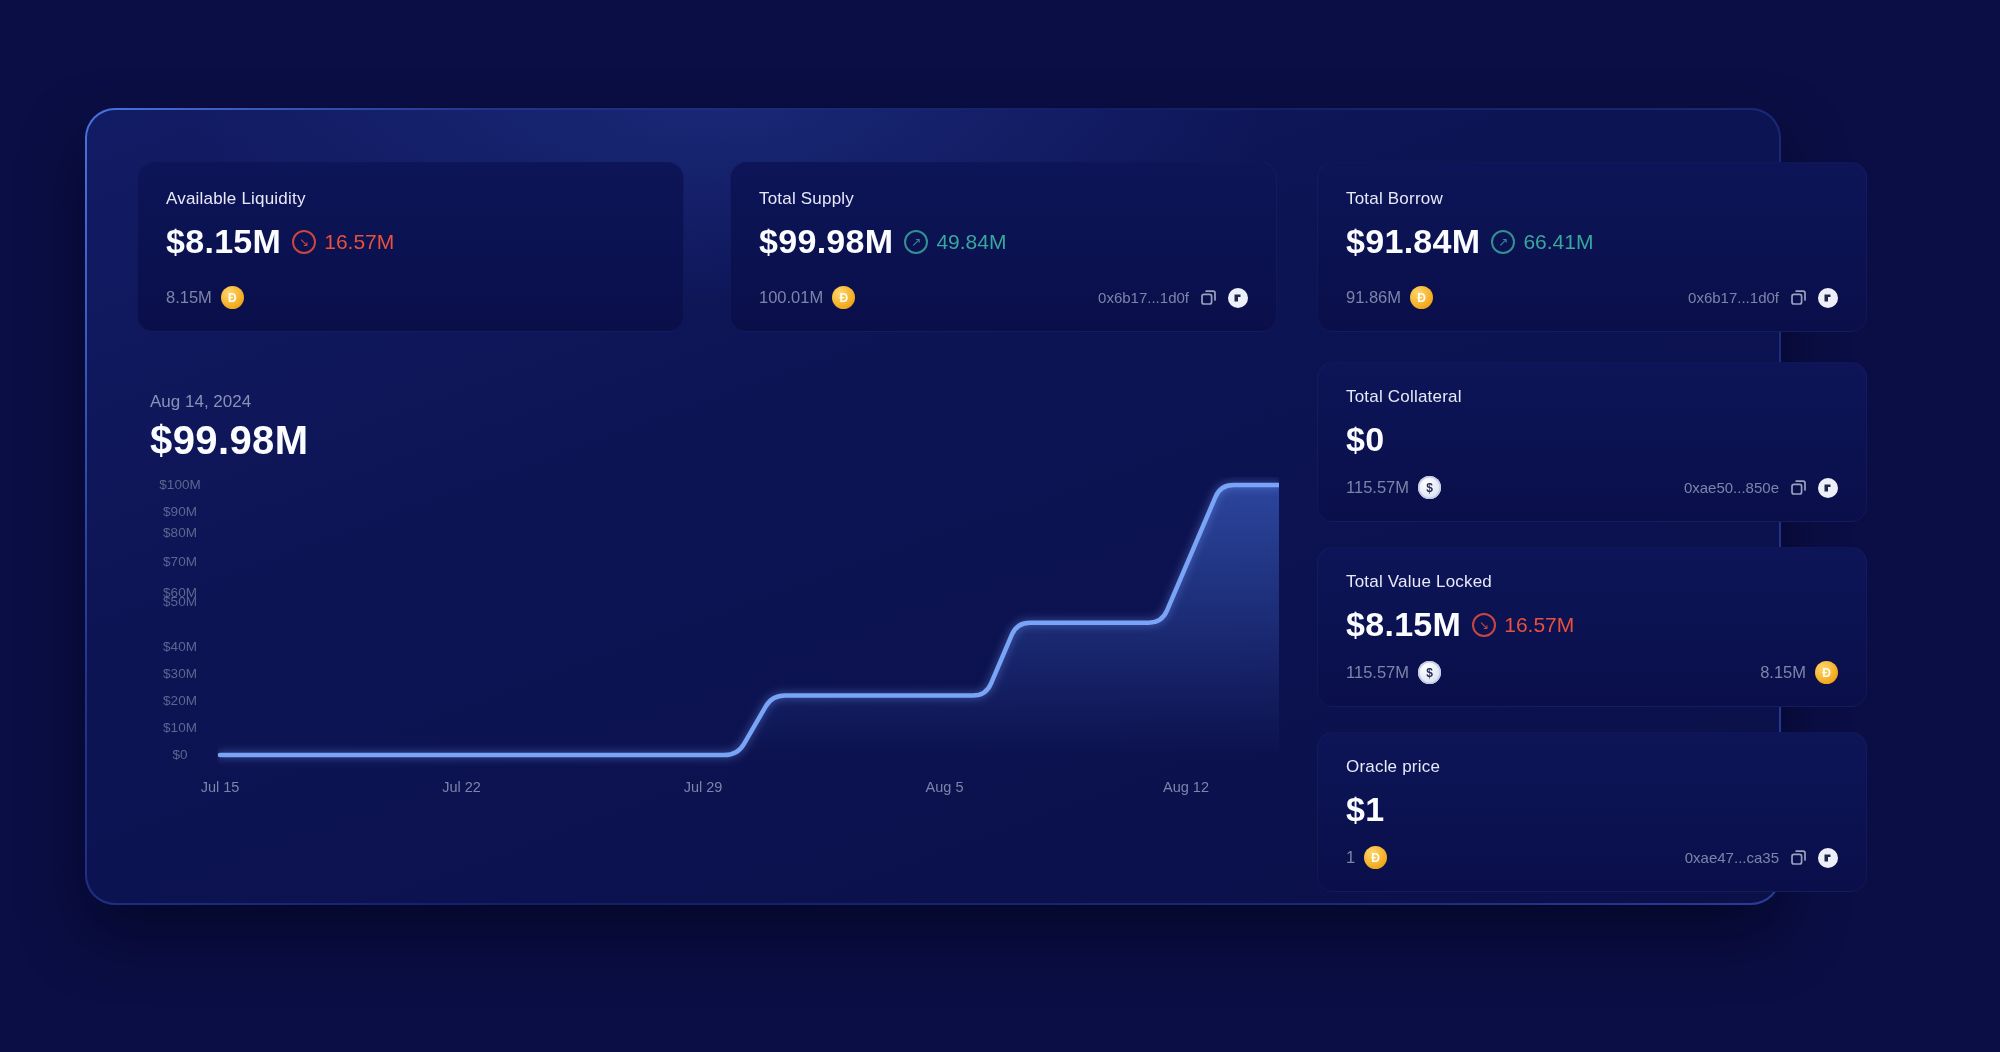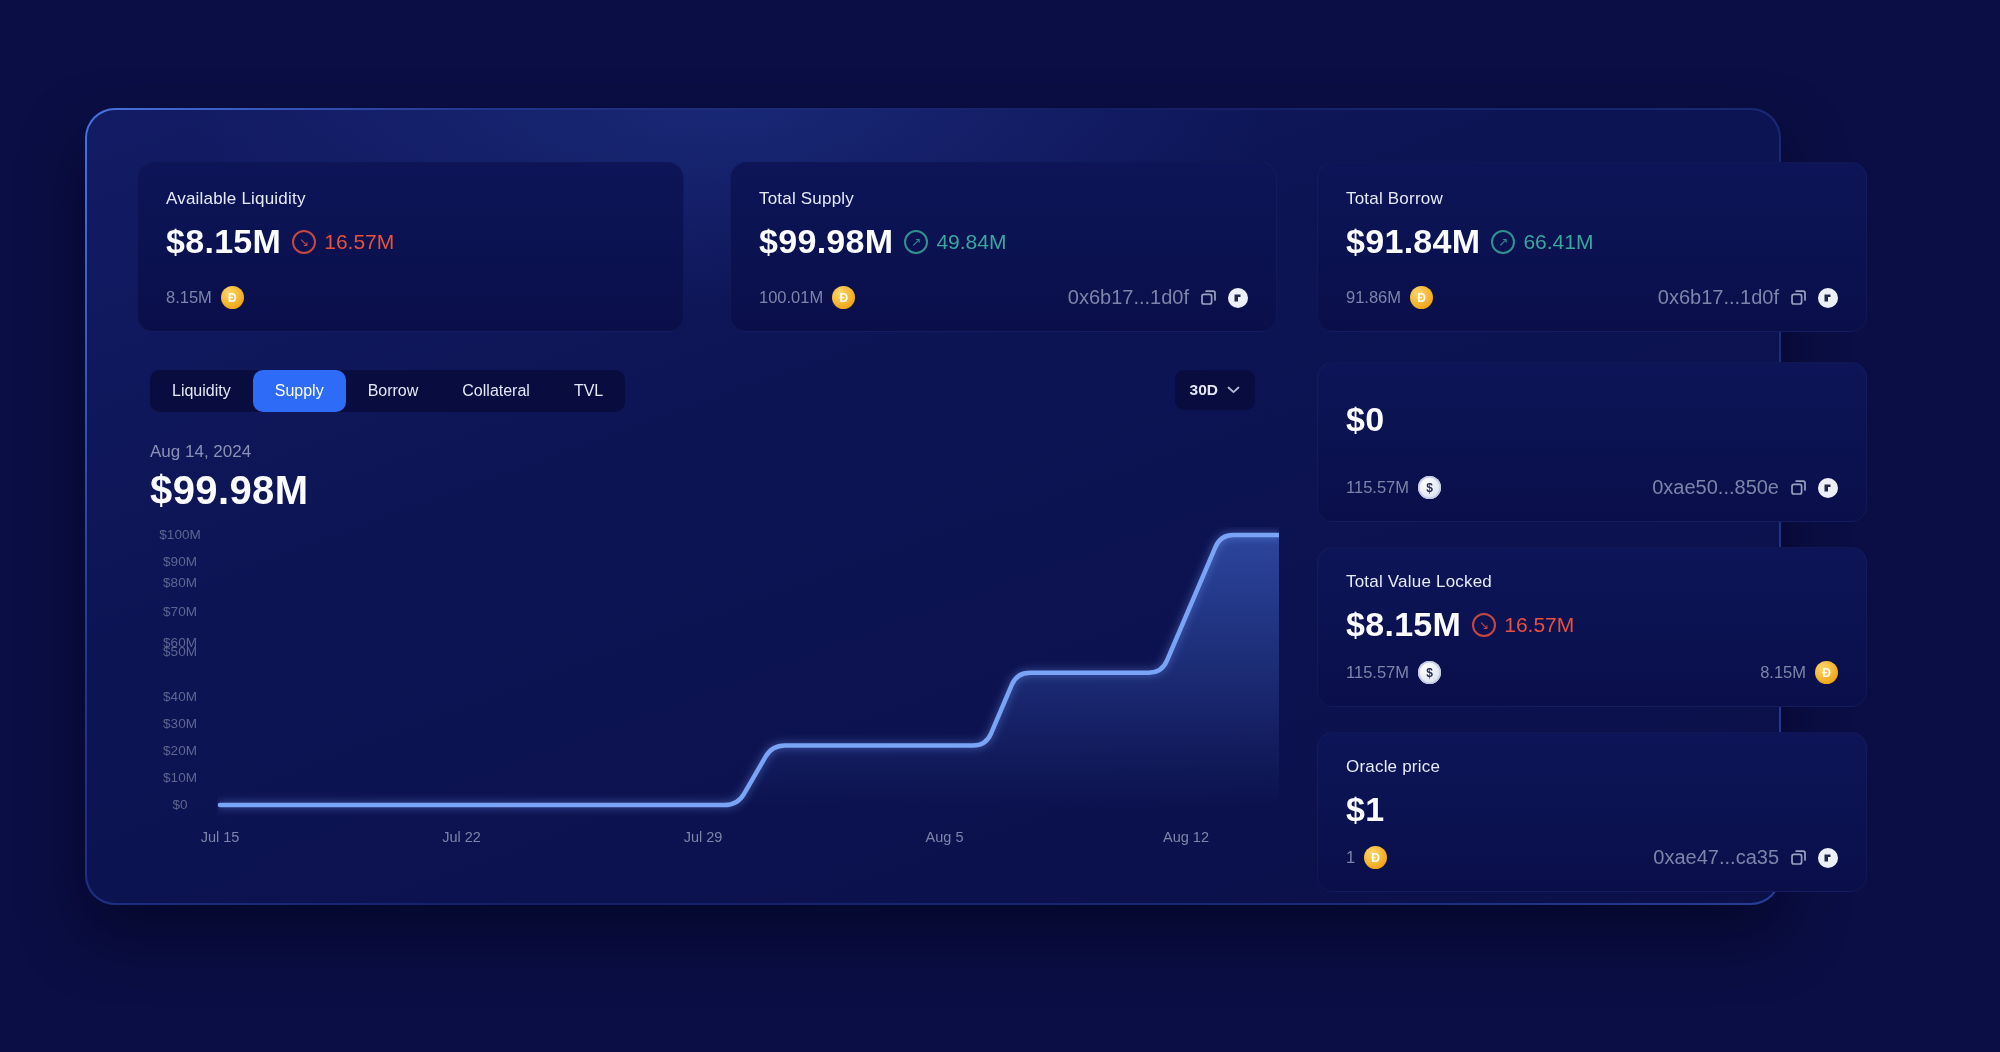--- a/index.html
+++ b/index.html
@@ -53,21 +53,21 @@
   }
   .card-footer{ margin-top:auto; display:flex; align-items:center; justify-content:space-between; }
   .amount{ display:flex; align-items:center; gap:9px; font-size:16.5px; color:#7d84a9; }
   .coin{
     width:23px; height:23px; border-radius:50%;
     display:flex; align-items:center; justify-content:center;
     font-size:12px; font-weight:700; line-height:1;
   }
   .coin.gold{ background:radial-gradient(circle at 35% 30%,#ffd66b,#f2a91c 70%,#d98a10); color:rgba(255,255,255,.95); }
   .coin.usd{ background:radial-gradient(circle at 35% 30%,#ffffff,#dde3f2 75%); color:#242b55; box-shadow:inset 0 0 0 1.5px #c3cbe4; }
-  .address-row{ display:flex; align-items:center; gap:10px; font-size:20px; color:#7d84a9; }
+  .address-row{ display:flex; align-items:center; gap:10px; font-size:15px; color:#7d84a9; }
   .icon-btn{ display:flex; align-items:center; justify-content:center; cursor:pointer; }
   .explorer{
     width:20px; height:20px; border-radius:50%;
     background:#edf0f8; display:flex; align-items:center; justify-content:center;
   }
   
   .chart-cell{ padding-left:13px; position:relative; }
   .chart-head{ display:flex; align-items:flex-start; justify-content:space-between; margin-top:8px; }
   .tabs{
     display:inline-flex; background:#080c3e; border-radius:10px; overflow:hidden;
@@ -172,37 +172,20 @@
           <span class="explorer">
             <svg width="12" height="12" viewBox="0 0 12 12">
                   <path d="M2.5 2.5h6v2.6H6v4.4H2.5z" fill="#20264a"></path>
                 </svg>
           </span>
         </span>
       </div>
     </div>
 
     <div class="chart-cell">
-      <div class="chart-head">
-        <div class="tabs">
-          <span class="tab">Liquidity</span>
-          <span class="tab active">Supply</span>
-          <span class="tab">Borrow</span>
-          <span class="tab">Collateral</span>
-          <span class="tab">TVL</span>
-        </div>
-        <div class="range-btn">
-          <span>30D</span>
-          <span style="display:flex;">
-            <svg width="13" height="8" viewBox="0 0 13 8" fill="none" stroke="#b6bcd8" stroke-width="1.8" stroke-linecap="round" stroke-linejoin="round">
-                  <polyline points="1.5,1.5 6.5,6.2 11.5,1.5"></polyline>
-                </svg>
-          </span>
-        </div>
-      </div>
 
       <div class="chart-date">Aug 14, 2024</div>
       <div class="chart-value">$99.98M</div>
 
       <div class="plot">
         <div class="ylabels" id="ylabels">
               <div class="ytick" style="top: 0px;">$100M</div>
               <div class="ytick" style="top: 27px;">$90M</div>
               <div class="ytick" style="top: 48px;">$80M</div>
               <div class="ytick" style="top: 77px;">$70M</div>
@@ -232,20 +215,21 @@
               <div class="xtick" style="left: 311.5px;">Jul 22</div>
               <div class="xtick" style="left: 553px;">Jul 29</div>
               <div class="xtick" style="left: 794.5px;">Aug 5</div>
               <div class="xtick" style="left: 1036px;">Aug 12</div>
             </div>
       </div>
     </div>
 
     <div class="side-col">
       <div class="card">
+        <div class="card-title">Total Collateral</div>
         <div class="value-row">
           <span class="big-value">$0</span>
         </div>
         <div class="card-footer">
           <span class="amount">
             <span>115.57M</span>
             <span class="coin usd">$</span>
           </span>
           <span class="address-row">
             <span>0xae50...850e</span>

